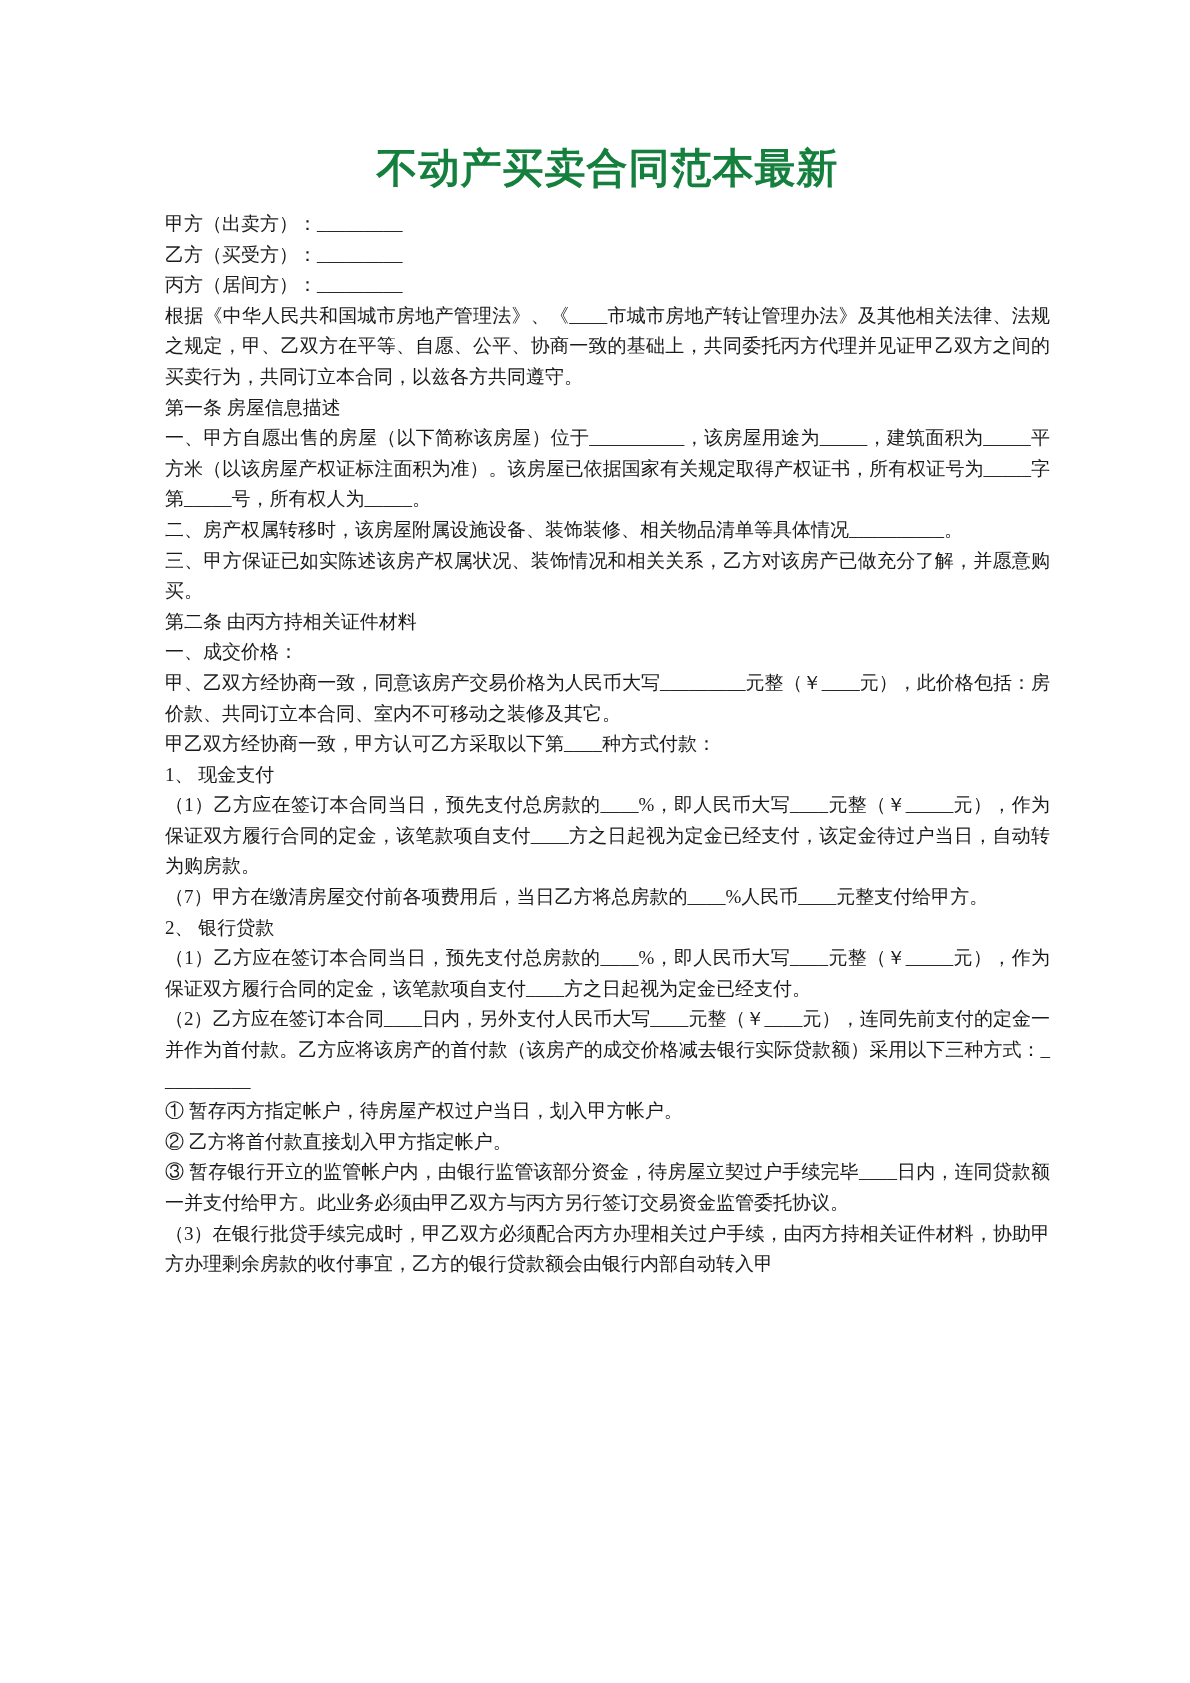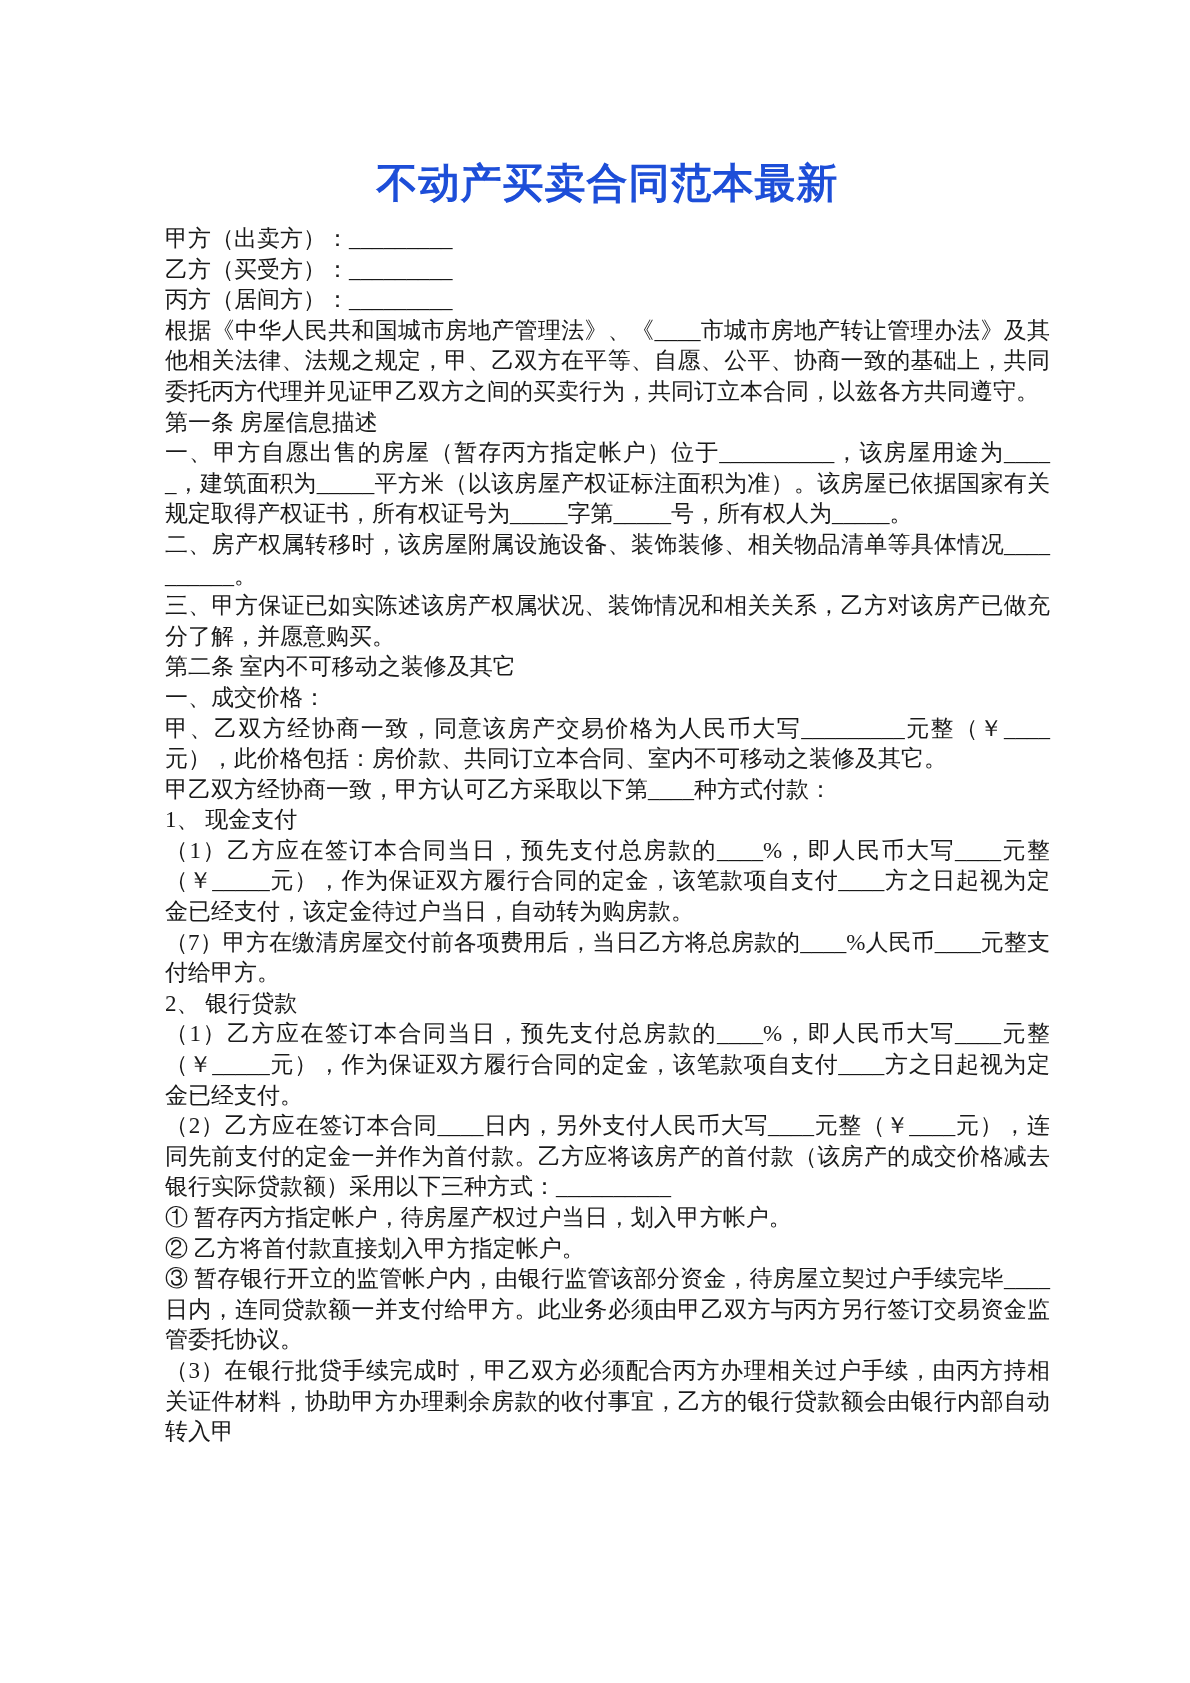--- a/index.html
+++ b/index.html
@@ -15,52 +15,52 @@
     color: #1a1a1a;
   }
   .page {
     box-sizing: border-box;
     width: 1190px;
     height: 1683px;
     padding: 140px 140px 0 165px;
     background: #ffffff;
   }
   .doc-title {
-    margin: 16px 0 14px 0;
+    margin: 1px 0 14px 0;
     font-size: 41px;
     font-weight: 700;
     line-height: 54px;
     text-align: center;
     letter-spacing: 1px;
-    color: #1d4ed8;
+    color: #15803d;
   }
   .doc-body p {
     margin: 0;
-    font-size: 23px;
+    font-size: 19px;
     line-height: 30.6px;
     text-align: justify;
     word-break: break-all;
     color: #1a1a1a;
   }
 </style>
 </head>
 <body>
 
 <div class="page">
   <h1 class="doc-title">不动产买卖合同范本最新</h1>
   <div class="doc-body">
     <p>甲方（出卖方）：_________</p>
     <p>乙方（买受方）：_________</p>
     <p>丙方（居间方）：_________</p>
     <p>根据《中华人民共和国城市房地产管理法》、《____市城市房地产转让管理办法》及其他相关法律、法规之规定，甲、乙双方在平等、自愿、公平、协商一致的基础上，共同委托丙方代理并见证甲乙双方之间的买卖行为，共同订立本合同，以兹各方共同遵守。</p>
     <p>第一条 房屋信息描述</p>
-    <p>一、甲方自愿出售的房屋（暂存丙方指定帐户）位于__________，该房屋用途为_____，建筑面积为_____平方米（以该房屋产权证标注面积为准）。该房屋已依据国家有关规定取得产权证书，所有权证号为_____字第_____号，所有权人为_____。</p>
+    <p>一、甲方自愿出售的房屋（以下简称该房屋）位于__________，该房屋用途为_____，建筑面积为_____平方米（以该房屋产权证标注面积为准）。该房屋已依据国家有关规定取得产权证书，所有权证号为_____字第_____号，所有权人为_____。</p>
     <p>二、房产权属转移时，该房屋附属设施设备、装饰装修、相关物品清单等具体情况__________。</p>
     <p>三、甲方保证已如实陈述该房产权属状况、装饰情况和相关关系，乙方对该房产已做充分了解，并愿意购买。</p>
-    <p>第二条 室内不可移动之装修及其它</p>
+    <p>第二条 由丙方持相关证件材料</p>
     <p>一、成交价格：</p>
     <p>甲、乙双方经协商一致，同意该房产交易价格为人民币大写_________元整（￥____元），此价格包括：房价款、共同订立本合同、室内不可移动之装修及其它。</p>
     <p>甲乙双方经协商一致，甲方认可乙方采取以下第____种方式付款：</p>
     <p>1、 现金支付</p>
     <p>（1）乙方应在签订本合同当日，预先支付总房款的____%，即人民币大写____元整（￥_____元），作为保证双方履行合同的定金，该笔款项自支付____方之日起视为定金已经支付，该定金待过户当日，自动转为购房款。</p>
     <p>（7）甲方在缴清房屋交付前各项费用后，当日乙方将总房款的____%人民币____元整支付给甲方。</p>
     <p>2、 银行贷款</p>
     <p>（1）乙方应在签订本合同当日，预先支付总房款的____%，即人民币大写____元整（￥_____元），作为保证双方履行合同的定金，该笔款项自支付____方之日起视为定金已经支付。</p>
     <p>（2）乙方应在签订本合同____日内，另外支付人民币大写____元整（￥____元），连同先前支付的定金一并作为首付款。乙方应将该房产的首付款（该房产的成交价格减去银行实际贷款额）采用以下三种方式：__________</p>
     <p>① 暂存丙方指定帐户，待房屋产权过户当日，划入甲方帐户。</p>

